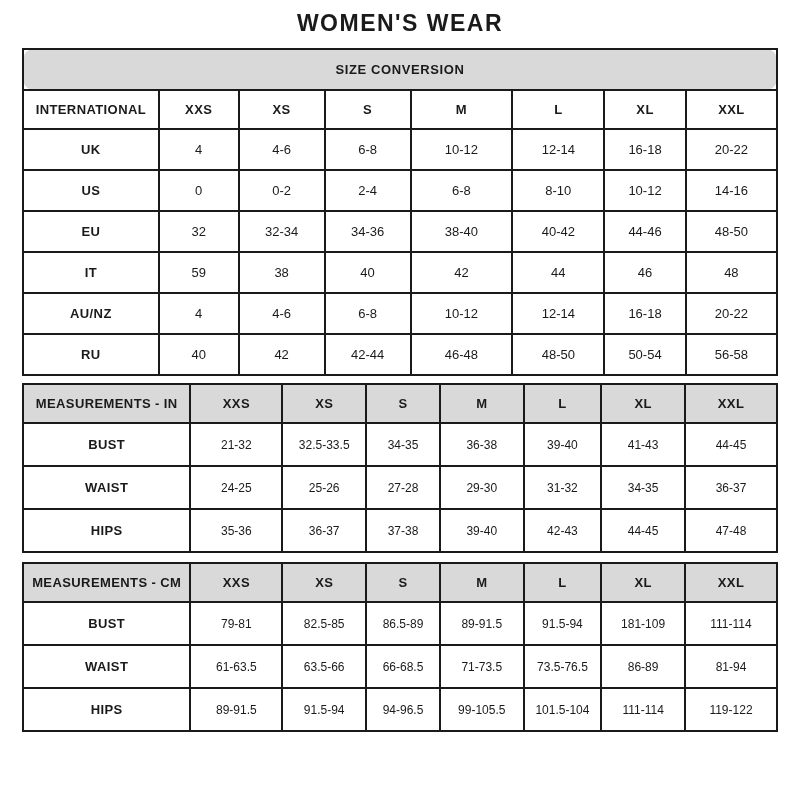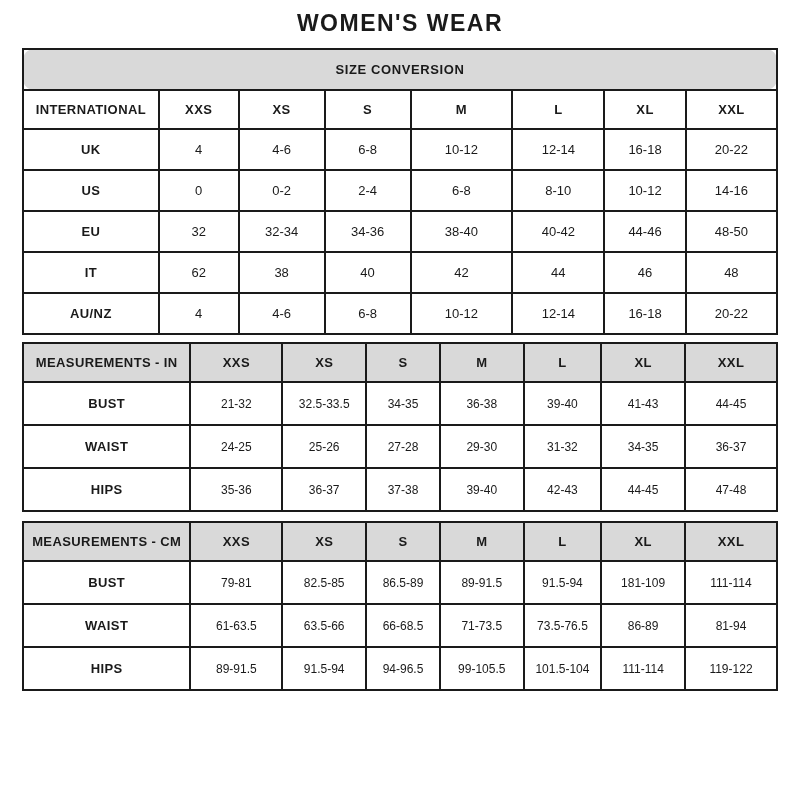--- a/index.html
+++ b/index.html
@@ -114,38 +114,48 @@
           <td>32</td>
           <td>32-34</td>
           <td>34-36</td>
           <td>38-40</td>
           <td>40-42</td>
           <td>44-46</td>
           <td>48-50</td>
         </tr>
         <tr>
           <td class="row-label">IT</td>
-          <td>62</td>
+          <td>59</td>
           <td>38</td>
           <td>40</td>
           <td>42</td>
           <td>44</td>
           <td>46</td>
           <td>48</td>
         </tr>
         <tr>
           <td class="row-label">AU/NZ</td>
           <td>4</td>
           <td>4-6</td>
           <td>6-8</td>
           <td>10-12</td>
           <td>12-14</td>
           <td>16-18</td>
           <td>20-22</td>
         </tr>
+        <tr>
+          <td class="row-label">RU</td>
+          <td>40</td>
+          <td>42</td>
+          <td>42-44</td>
+          <td>46-48</td>
+          <td>48-50</td>
+          <td>50-54</td>
+          <td>56-58</td>
+        </tr>
       </tbody>
   </table>
 
   <div class="gap1"></div>
 
   <table class="t-meas">
     <colgroup>
       <col style="width:22.2%">
         <col style="width:12.2%">
         <col style="width:11.1%">

